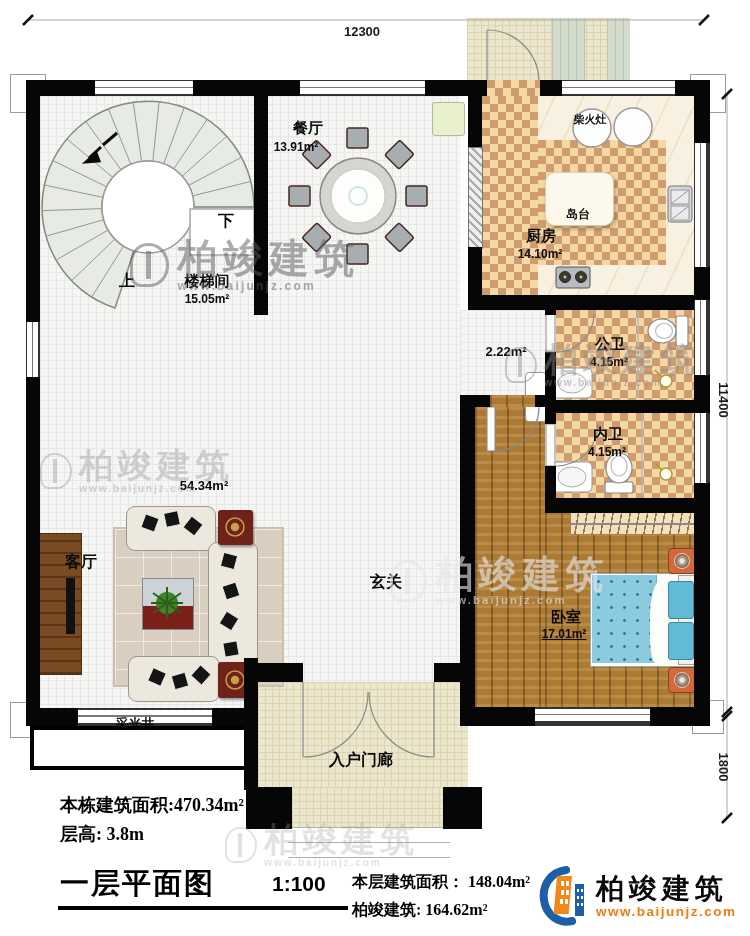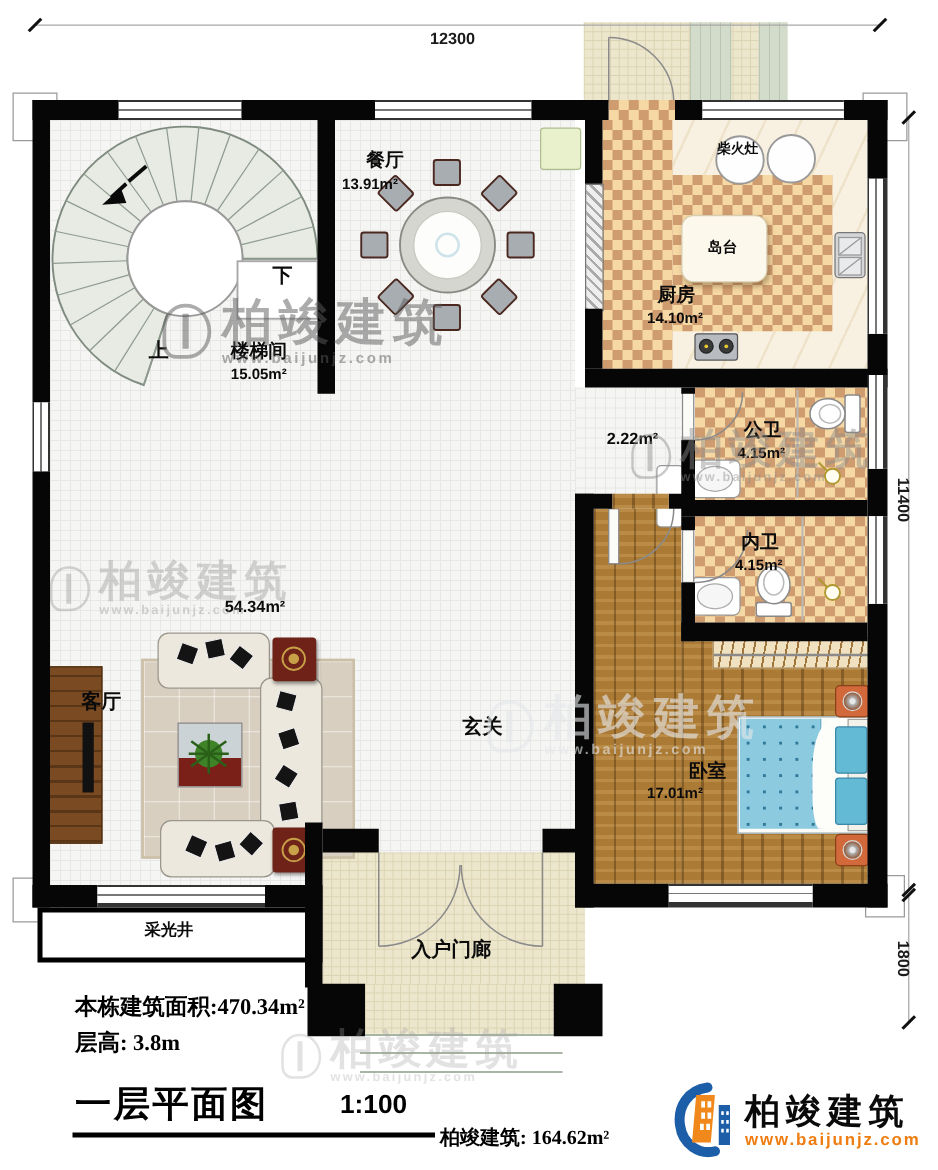--- a/index.html
+++ b/index.html
@@ -340,33 +340,33 @@
   <div class="lbl dim dimv" style="left:723px;top:767px;">1800</div>
 
   <div class="lbl r15" style="left:296px;top:128px;margin-left:12px;">餐厅</div>
   <div class="lbl r12" style="left:296px;top:147px;">13.91m²</div>
   <div class="lbl r15" style="left:207px;top:281px;">楼梯间</div>
   <div class="lbl r12" style="left:207px;top:299px;">15.05m²</div>
   <div class="lbl r16" style="left:127px;top:281px;">上</div>
   <div class="lbl r16" style="left:226px;top:221px;">下</div>
   <div class="lbl r15" style="left:541px;top:236px;">厨房</div>
   <div class="lbl r12" style="left:540px;top:254px;">14.10m²</div>
-  <div class="lbl r12" style="left:578px;top:198px;">岛台</div>
+  <div class="lbl r12" style="left:578px;top:214px;">岛台</div>
   <div class="lbl r11" style="left:590px;top:119px;">柴火灶</div>
   <div class="lbl r15" style="left:610px;top:344px;">公卫</div>
   <div class="lbl r12" style="left:609px;top:362px;">4.15m²</div>
   <div class="lbl r15" style="left:608px;top:434px;font-family:Liberation Mono, monospace;">内卫</div>
   <div class="lbl r12" style="left:607px;top:452px;">4.15m²</div>
   <div class="lbl r13" style="left:506px;top:351px;">2.22m²</div>
   <div class="lbl r15" style="left:566px;top:617px;color:#0a0a0a;">卧室</div>
-  <div class="lbl r12" style="left:540px;top:634px;">17.01m²</div>
+  <div class="lbl r12" style="left:564px;top:634px;text-decoration:underline;">17.01m²</div>
   <div class="lbl r16" style="left:386px;top:582px;">玄关</div>
   <div class="lbl r16" style="left:81px;top:562px;">客厅</div>
   <div class="lbl r13" style="left:204px;top:485px;">54.34m²</div>
-  <div class="lbl r13" style="left:135px;top:744px;">采光井</div>
+  <div class="lbl r13" style="left:135px;top:724px;">采光井</div>
   <div class="lbl r16" style="left:361px;top:760px;">入户门廊</div>
 
   <div class="wm" style="left:130px;top:238px;font-size:40px;color:rgba(90,90,90,.5);">
     <span class="wm-mark"></span>
     <span class="wm-col">
         <span class="wm-name">柏竣建筑</span>
     <span class="wm-site">www.baijunjz.com</span>
       </span>
   </div>
   <div class="wm" style="left:40px;top:448px;font-size:34px;color:rgba(150,150,150,.40);">
@@ -396,20 +396,21 @@
         <span class="wm-name">柏竣建筑</span>
     <span class="wm-site">www.baijunjz.com</span>
       </span>
   </div>
 
   <div class="f-serif" style="left:60px;top:793px;font-size:18px;">本栋建筑面积:470.34m²</div>
   <div class="f-serif" style="left:60px;top:822px;font-size:18px;">层高: 3.8m</div>
   <div class="f-title" style="left:60px;top:864px;font-size:29px;">一层平面图</div>
   <div class="f-title" style="left:272px;top:872px;font-size:21px;letter-spacing:0;">1:100</div>
   <div class="f-rule" style="left:58px;top:906px;width:290px;height:4px;"></div>
+  <div class="f-serif" style="left:352px;top:872px;font-size:16px;">本层建筑面积： 148.04m²</div>
   <div class="f-serif" style="left:352px;top:900px;font-size:16px;">柏竣建筑: 164.62m²</div>
 
   <div class="abs" style="left:538px;top:864px;width:52px;height:62px;z-index:9;">
     <svg width="52" height="62" viewBox="0 0 52 62">
       <path d="M28 6 C 12 8 4 22 6 36 C 8 52 22 60 34 57" fill="none" stroke="#1c5fa8" stroke-width="8" stroke-linecap="round"></path>
       <rect x="20" y="12" width="15" height="38" fill="#f0881c" transform="skewX(-5)"></rect>
       <rect x="37" y="20" width="9" height="32" fill="#1c5fa8"></rect>
       <rect x="23" y="17" width="3" height="5" fill="#fff"></rect>
         <rect x="28" y="17" width="3" height="5" fill="#fff"></rect>
       <rect x="23" y="26" width="3" height="5" fill="#fff"></rect>

